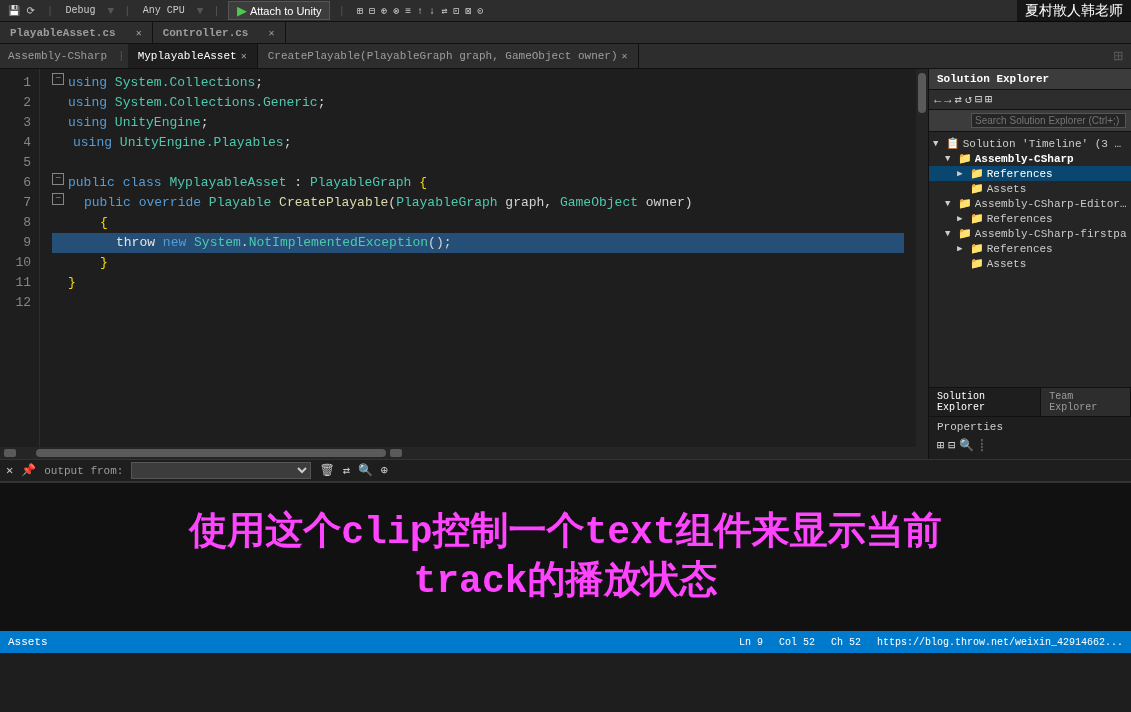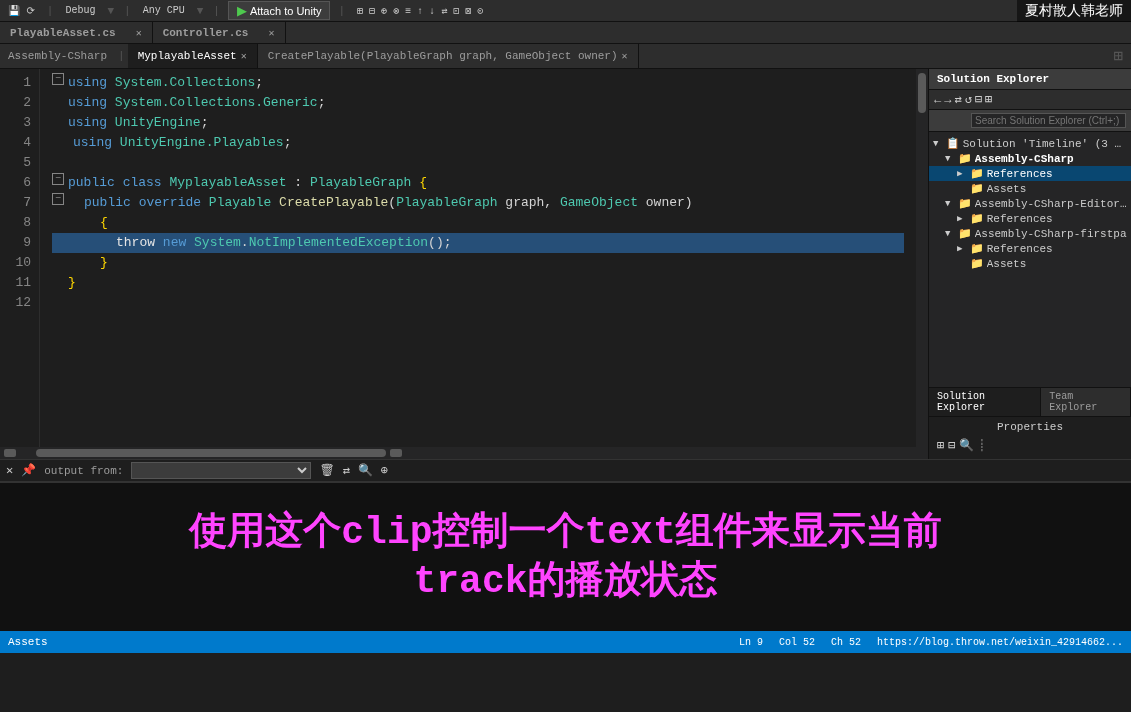--- a/index.html
+++ b/index.html
@@ -302,21 +302,20 @@
       border-right: 1px solid #111;
     }
     .se-tab.active { background: #1e1e1e; color: #fff; }
 
     #properties-panel {
       background: #1e1e1e;
       padding: 4px 8px;
       font-size: 11px;
       color: #ccc;
       border-top: 1px solid #111;
-      text-align: center;
     }
     #props-toolbar {
       display: flex; gap: 4px; align-items: center; padding: 2px 0;
     }
     .props-btn { color: #ccc; font-size: 12px; cursor: pointer; }
 
     
     #watermark {
       position: absolute;
       top: 0;

